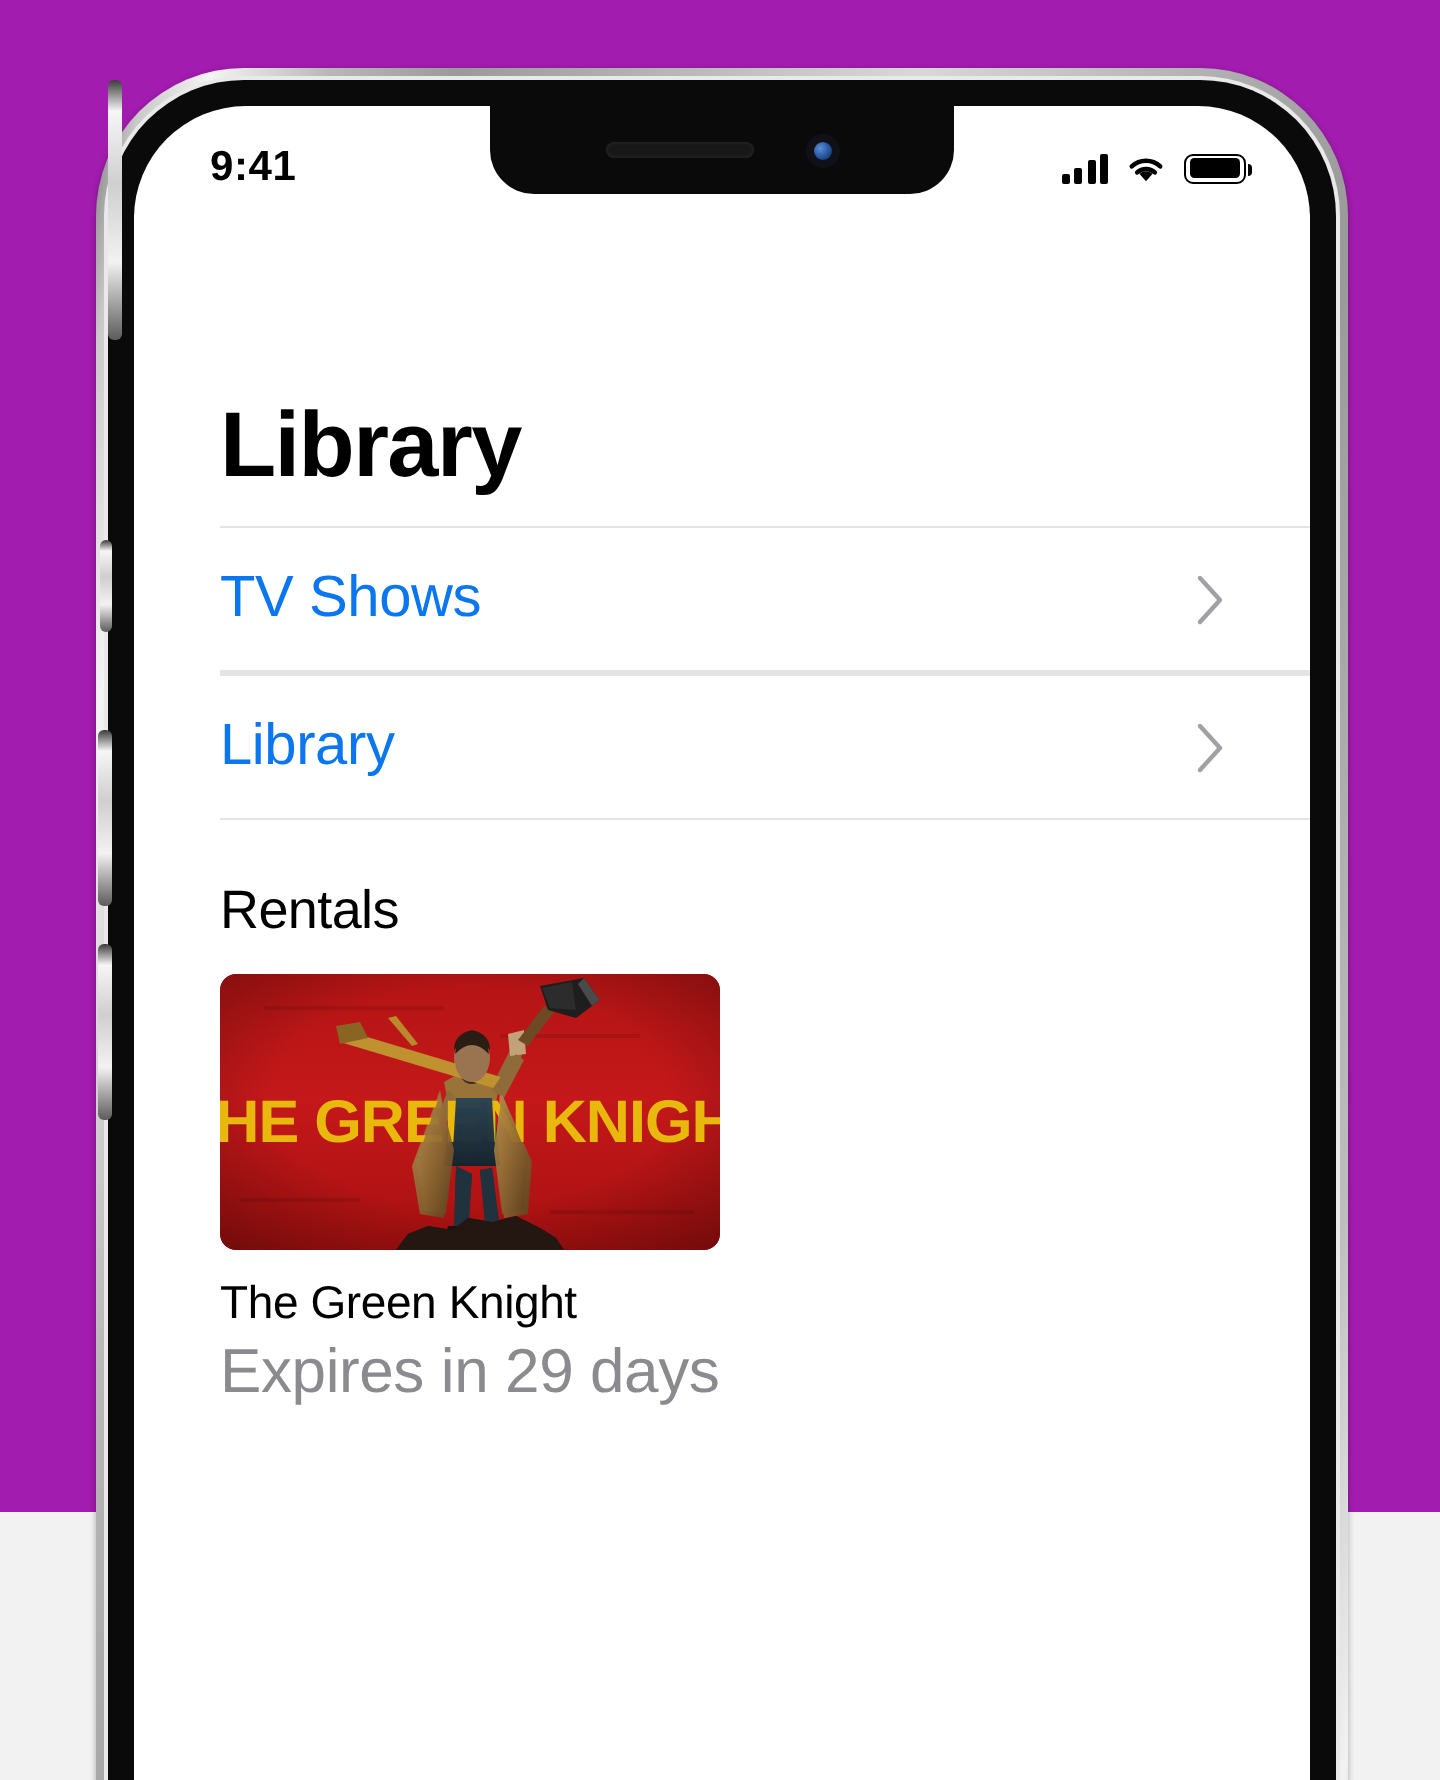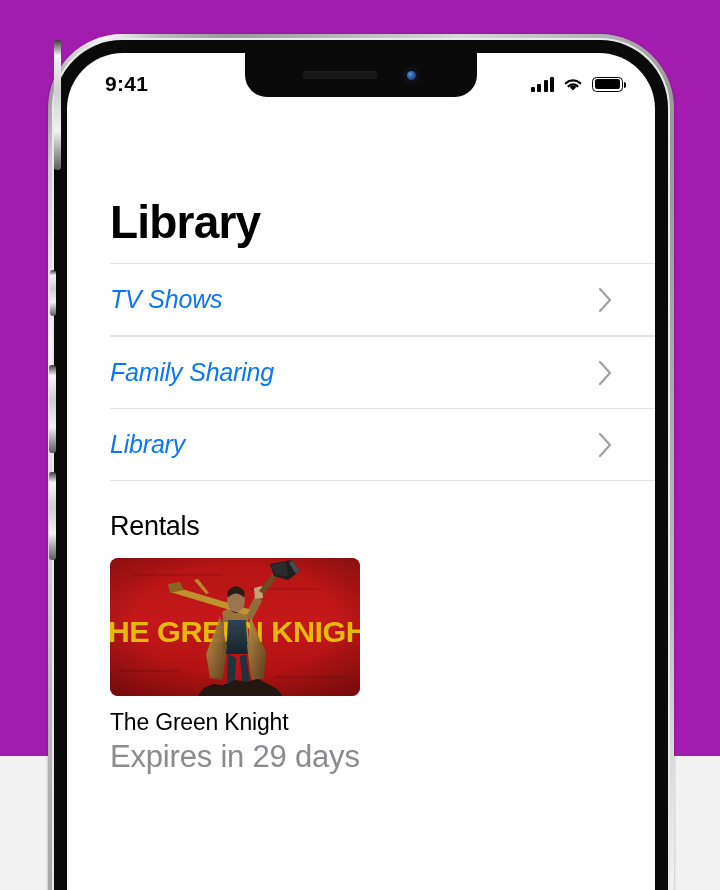--- a/index.html
+++ b/index.html
@@ -208,24 +208,23 @@
 
   .nav-row {
     height: 71px;
     display: flex;
     align-items: center;
     justify-content: space-between;
     padding-right: 42px;
     cursor: pointer;
   }
   .nav-label {
-    font-size: 25px;
+    font-size: 29px;
     color: #0a76ef;
     letter-spacing: -0.2px;
-    font-style: italic;
   }
   .chevron {
     width: 15px;
     height: 26px;
     flex: 0 0 auto;
   }
 
   .section-title {
     font-size: 27px;
     font-weight: normal;
@@ -311,26 +310,20 @@
           <div class="nav-row">
             <span class="nav-label">TV Shows</span>
             <svg class="chevron" viewBox="0 0 15 26">
               <path d="M2 2 L12 13 L2 24" stroke="#a0a0a5" stroke-width="2.2" fill="none" stroke-linecap="round" stroke-linejoin="round"></path>
             </svg>
           </div>
           <div class="divider"></div>
 
           <div class="divider"></div>
 
-          <div class="nav-row">
-            <span class="nav-label">Family Sharing</span>
-            <svg class="chevron" viewBox="0 0 15 26">
-              <path d="M2 2 L12 13 L2 24" stroke="#a0a0a5" stroke-width="2.2" fill="none" stroke-linecap="round" stroke-linejoin="round"></path>
-            </svg>
-          </div>
           <div class="divider"></div>
 
           <div class="nav-row">
             <span class="nav-label">Library</span>
             <svg class="chevron" viewBox="0 0 15 26">
               <path d="M2 2 L12 13 L2 24" stroke="#a0a0a5" stroke-width="2.2" fill="none" stroke-linecap="round" stroke-linejoin="round"></path>
             </svg>
           </div>
           <div class="divider"></div>
 

